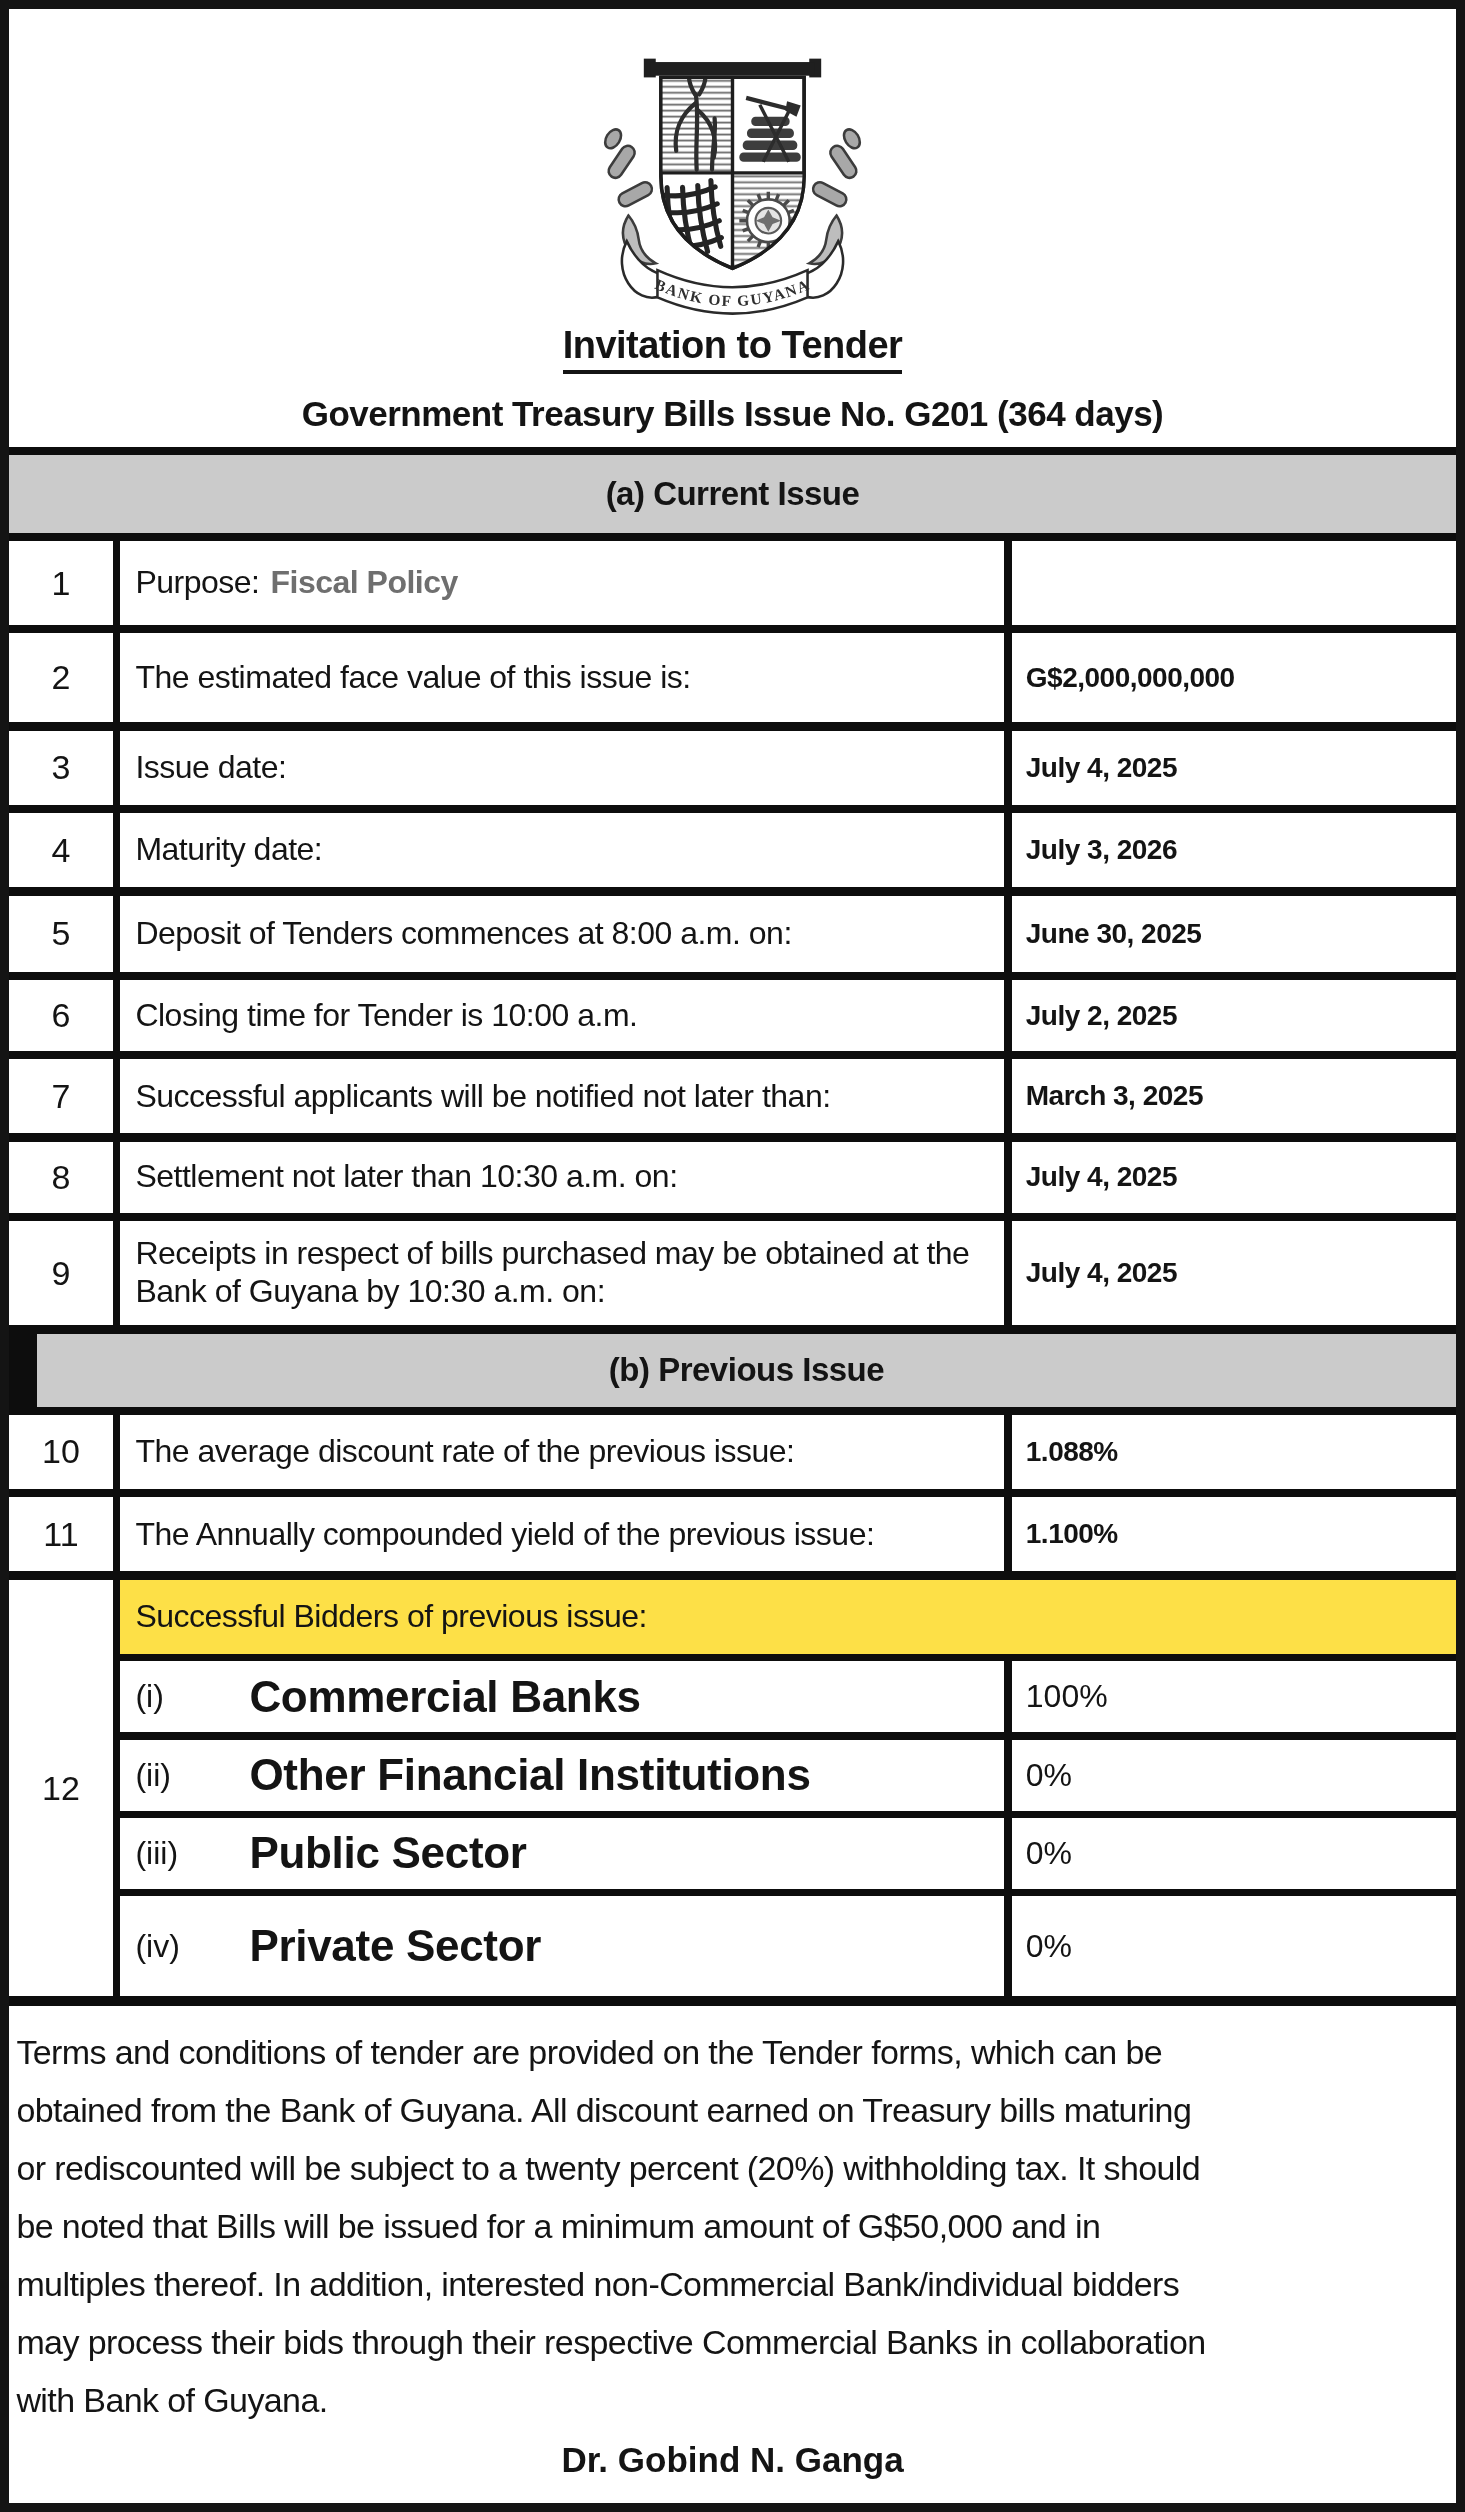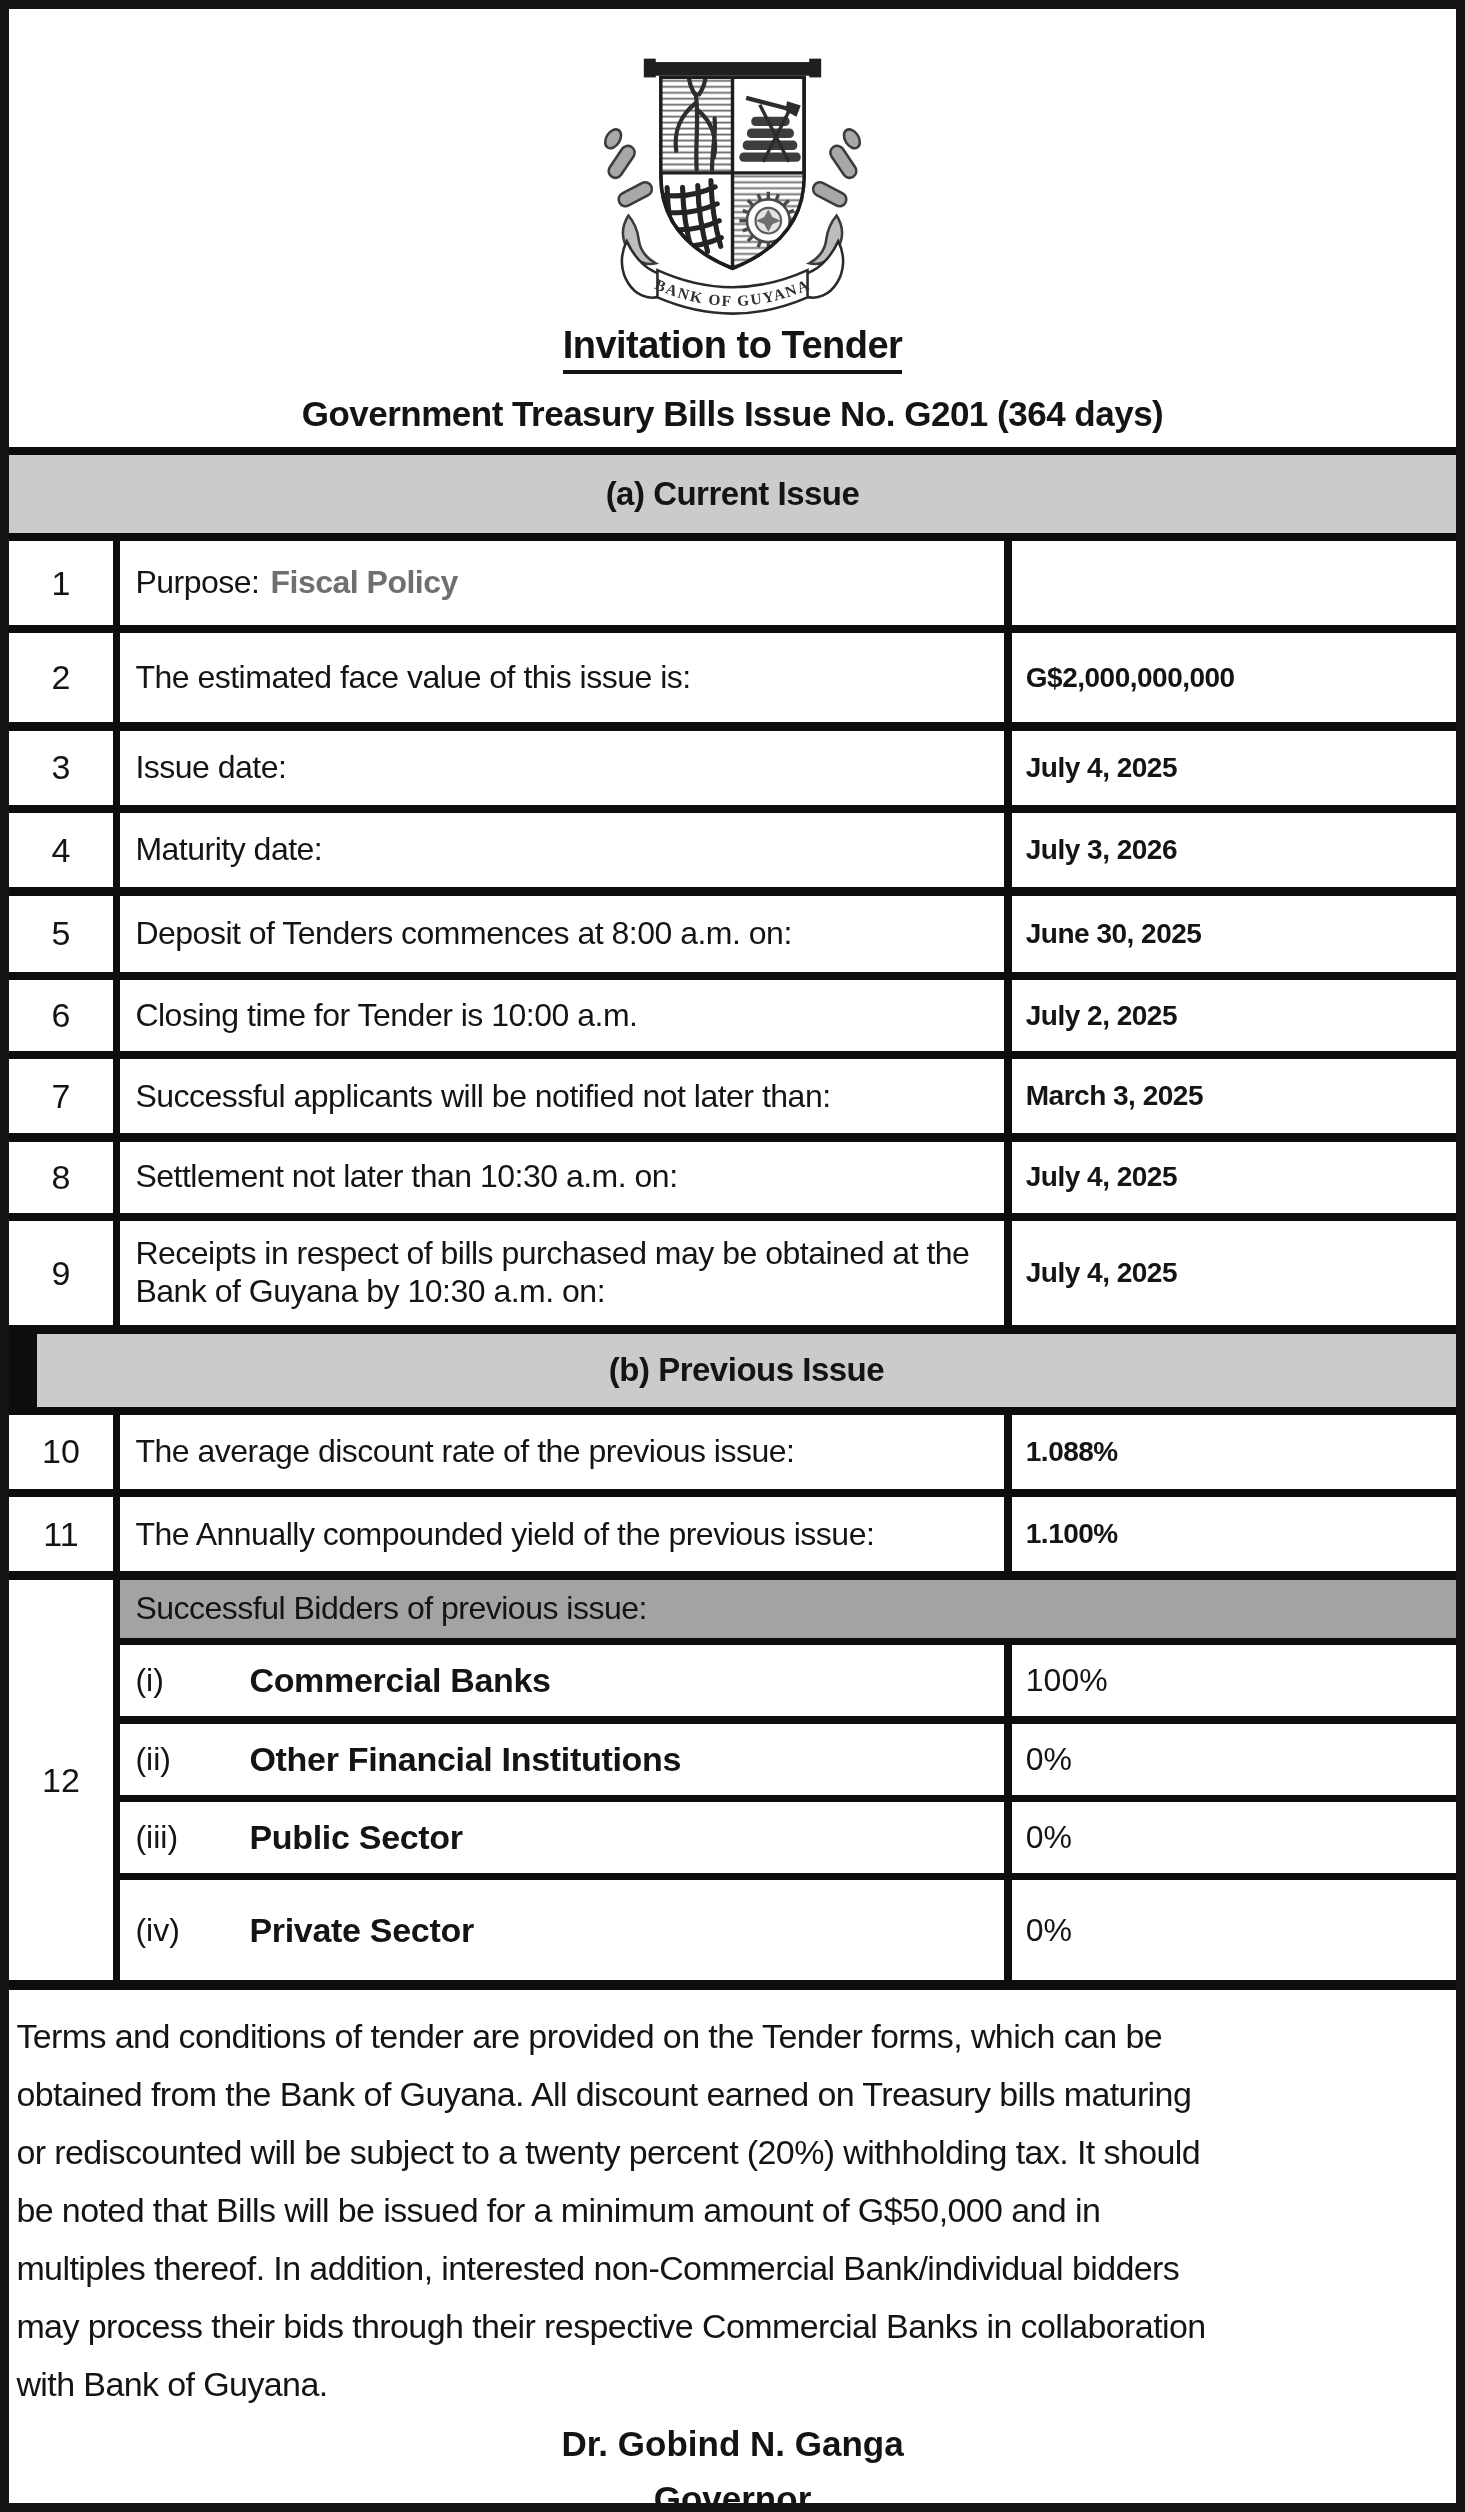--- a/index.html
+++ b/index.html
@@ -52,28 +52,28 @@
   .num{width:104px;justify-content:center;font-size:34px;color:var(--ink);flex:none;}
   .desc{width:884px;padding-left:15px;font-size:32px;color:var(--ink);letter-spacing:-0.5px;flex:none;line-height:1.18;}
   .val{flex:1;padding-left:14px;font-size:28px;font-weight:bold;color:var(--ink);letter-spacing:-0.5px;}
   .h90{height:84px}.h96{height:89px}.h80{height:74px}.h82{height:76px}
   .h76{height:71px}.h112{height:104px}
   .emph{font-weight:bold;color:var(--muted);padding-left:11px;}
   
   .block12{display:flex;gap:7.4px;background:var(--line);}
   .block12 .num{align-self:stretch;}
   .b12-right{flex:1;display:flex;flex-direction:column;gap:7.4px;background:var(--line);}
-  .b12-head{height:58px;background:#a3a3a3;display:flex;align-items:center;padding-left:15px;
+  .b12-head{height:74px;background:#fde047;display:flex;align-items:center;padding-left:15px;
     font-size:32px;color:var(--ink);letter-spacing:-0.5px;}
   .b12-row{display:flex;gap:7.4px;background:var(--line);}
   .b12-left{width:884px;flex:none;background:#fff;display:flex;align-items:center;padding-left:15px;}
   .b12-val{flex:1;background:#fff;display:flex;align-items:center;padding-left:14px;
     font-size:32px;color:var(--ink);}
   .roman{display:inline-block;width:114px;font-size:32px;color:var(--ink);}
-  .bname{font-size:34px;font-weight:600;color:var(--ink);letter-spacing:-0.3px;}
+  .bname{font-size:44px;font-weight:600;color:var(--ink);letter-spacing:-0.3px;}
   .bh76{height:71px}.bh84{height:100px}
   
   .terms{padding:16.7px 9.3px 0 7.4px;}
   .terms div{
     font-size:34px;color:var(--ink);line-height:58px;
     letter-spacing:-0.6px;white-space:nowrap;
   }
   .sig-name{margin-top:11px;text-align:center;font-size:35px;font-weight:bold;color:var(--ink);}
   .sig-title{margin-top:15px;text-align:center;font-size:35px;font-weight:bold;color:var(--ink);}
 </style>

